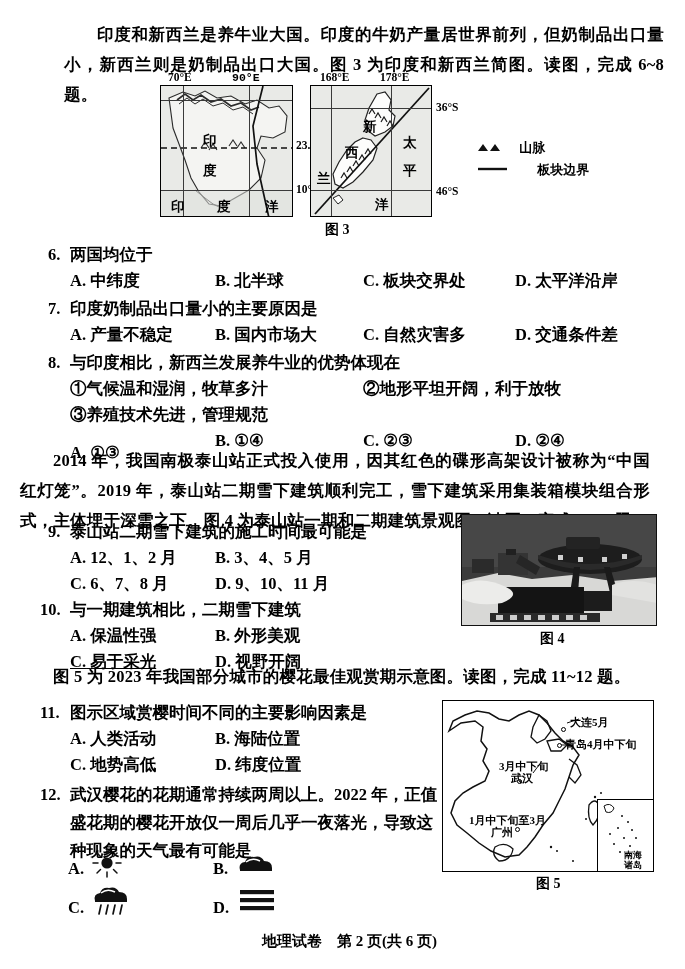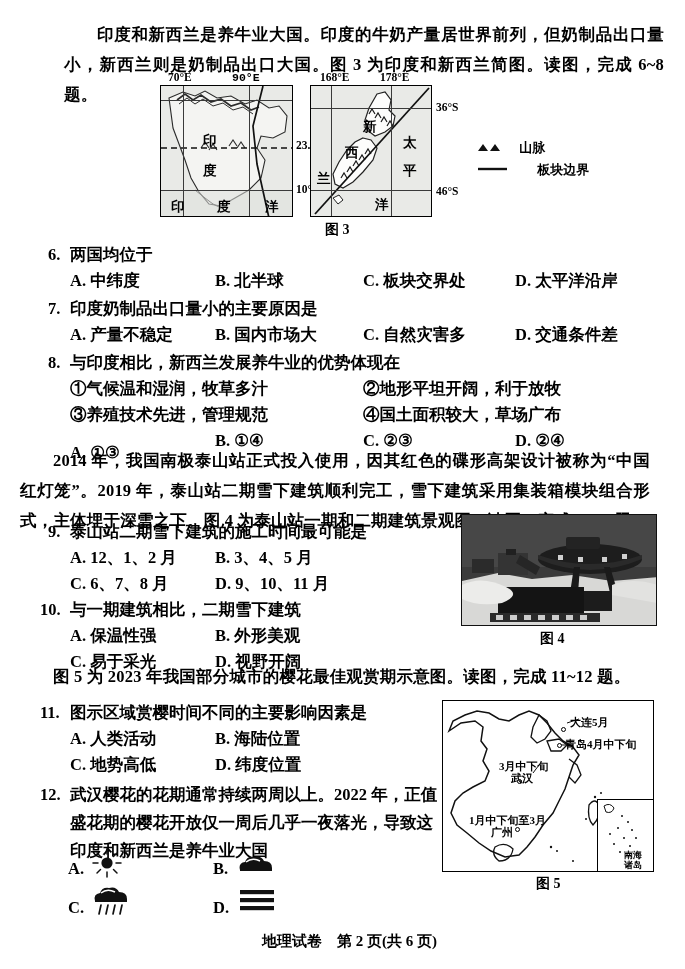--- a/index.html
+++ b/index.html
@@ -239,40 +239,39 @@
   <span class="opt" style="left:70px; top:322px;"><span class="ser">A.</span>&nbsp;<span>产量不稳定</span></span>
   <span class="opt" style="left:215px; top:322px;"><span class="ser">B.</span>&nbsp;<span>国内市场大</span></span>
   <span class="opt" style="left:363px; top:322px;"><span class="ser">C.</span>&nbsp;<span>自然灾害多</span></span>
   <span class="opt" style="left:515px; top:322px;"><span class="ser">D.</span>&nbsp;<span>交通条件差</span></span>
 
   <span class="qline" style="left:48px; top:350px;">8.</span>
   <span class="qline" style="left:70px; top:350px;">与印度相比，新西兰发展养牛业的优势体现在</span>
   <span class="opt" style="left:70px; top:376px;">①气候温和湿润，牧草多汁</span>
   <span class="opt" style="left:70px; top:402px;">③养殖技术先进，管理规范</span>
   <span class="opt" style="left:363px; top:376px;">②地形平坦开阔，利于放牧</span>
-  <span class="opt" style="left:363px; top:402px;">④国土面积较大，草场广布</span>
   <span class="opt" style="left:70px; top:428px;margin-top:12px;"><span class="ser">A.</span>&nbsp;<span>①③</span></span>
   <span class="opt" style="left:215px; top:428px;"><span class="ser">B.</span>&nbsp;<span>①④</span></span>
   <span class="opt" style="left:363px; top:428px;"><span class="ser">C.</span>&nbsp;<span>②③</span></span>
   <span class="opt" style="left:515px; top:428px;"><span class="ser">D.</span>&nbsp;<span>②④</span></span>
 
   <div class="para" style="left:20px; top:446px; width:630px; text-indent:33px;">2014 年，我国南极泰山站正式投入使用，因其红色的碟形高架设计被称为“中国红灯笼”。2019 年，泰山站二期雪下建筑顺利完工，雪下建筑采用集装箱模块组合形式，主体埋于深雪之下。图 4 为泰山站一期和二期建筑景观图。读图，完成 9~10 题。</div>
 
   <span class="qline" style="left:48px; top:519px;">9.</span>
   <span class="qline" style="left:70px; top:519px;">泰山站二期雪下建筑的施工时间最可能是</span>
   <span class="opt" style="left:70px; top:545px;"><span class="ser">A.</span>&nbsp;<span class="ser">12、1、2 月</span></span>
   <span class="opt" style="left:215px; top:545px;"><span class="ser">B.</span>&nbsp;<span class="ser">3、4、5 月</span></span>
   <span class="opt" style="left:70px; top:571px;"><span class="ser">C.</span>&nbsp;<span class="ser">6、7、8 月</span></span>
   <span class="opt" style="left:215px; top:571px;"><span class="ser">D.</span>&nbsp;<span class="ser">9、10、11 月</span></span>
 
   <span class="qline" style="left:40px; top:597px;">10.</span>
   <span class="qline" style="left:70px; top:597px;">与一期建筑相比，二期雪下建筑</span>
   <span class="opt" style="left:70px; top:623px;"><span class="ser">A.</span>&nbsp;<span>保温性强</span></span>
   <span class="opt" style="left:215px; top:623px;"><span class="ser">B.</span>&nbsp;<span>外形美观</span></span>
-  <span class="opt" style="left:70px; top:649px;"><span class="ser">C.</span>&nbsp;<span>易于采光</span></span>
+  <span class="opt" style="left:70px; top:649px;text-decoration:underline;"><span class="ser">C.</span>&nbsp;<span>易于采光</span></span>
   <span class="opt" style="left:215px; top:649px;"><span class="ser">D.</span>&nbsp;<span>视野开阔</span></span>
 
   <div class="photo" style="left:461px; top:514px; width:196px; height:112px;">
     <svg width="196" height="112" viewBox="0 0 196 112" style="position:absolute;left:0;top:0;">
       <rect x="0" y="0" width="196" height="112" fill="#3b3b3b"></rect>
 
       <rect x="0" y="0" width="196" height="52" fill="#474747"></rect>
 
       <path d="M0,66 L36,58 L70,64 L110,60 L150,66 L196,62 L196,112 L0,112 Z" fill="#d8d8d6"></path>
 
@@ -319,21 +318,21 @@
   <span class="qline" style="left:40px; top:700px;">11.</span>
   <span class="qline" style="left:70px; top:700px;">图示区域赏樱时间不同的主要影响因素是</span>
   <span class="opt" style="left:70px; top:726px;"><span class="ser">A.</span>&nbsp;<span>人类活动</span></span>
   <span class="opt" style="left:215px; top:726px;"><span class="ser">B.</span>&nbsp;<span>海陆位置</span></span>
   <span class="opt" style="left:70px; top:752px;"><span class="ser">C.</span>&nbsp;<span>地势高低</span></span>
   <span class="opt" style="left:215px; top:752px;"><span class="ser">D.</span>&nbsp;<span>纬度位置</span></span>
 
   <span class="qline" style="left:40px; top:782px;">12.</span>
   <span class="qline" style="left:70px; top:782px;">武汉樱花的花期通常持续两周以上。2022 年，正值</span>
   <span class="qline" style="left:70px; top:810px;">盛花期的樱花开放仅一周后几乎一夜落光，导致这</span>
-  <span class="qline" style="left:70px; top:838px;">印度和新西兰是养牛业大国</span>
+  <span class="qline" style="left:70px; top:838px;">种现象的天气最有可能是</span>
 
   <span class="opt ser" style="left:68px; top:856px;">A.</span>
   <span class="wicon" style="left:90px; top:848px;">
     <svg width="34" height="30" viewBox="0 0 34 30">
       <circle cx="17" cy="15" r="5.6" fill="#111"></circle>
       <g stroke="#111" stroke-width="1.5" stroke-linecap="round">
         <line x1="17" y1="1" x2="17" y2="6"></line>
         <line x1="17" y1="24" x2="17" y2="29"></line>
         <line x1="3" y1="15" x2="8" y2="15"></line>
         <line x1="26" y1="15" x2="31" y2="15"></line>

